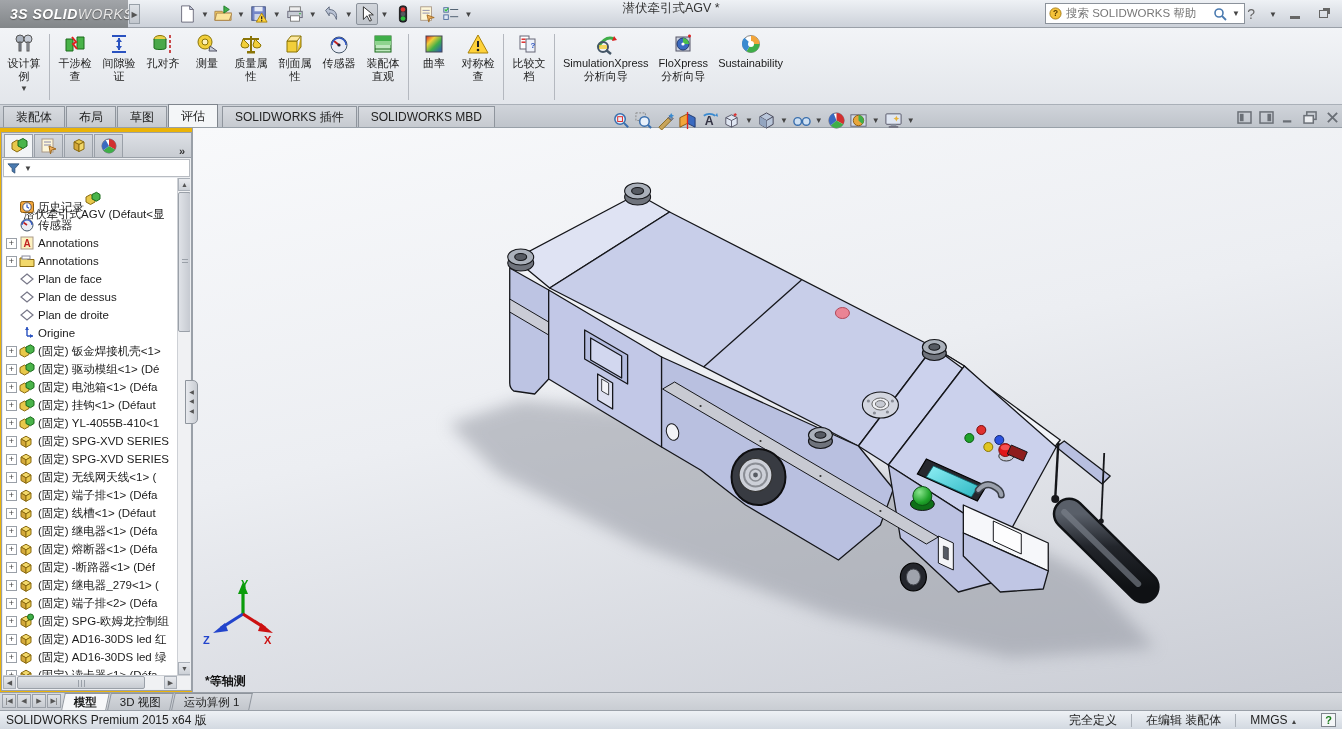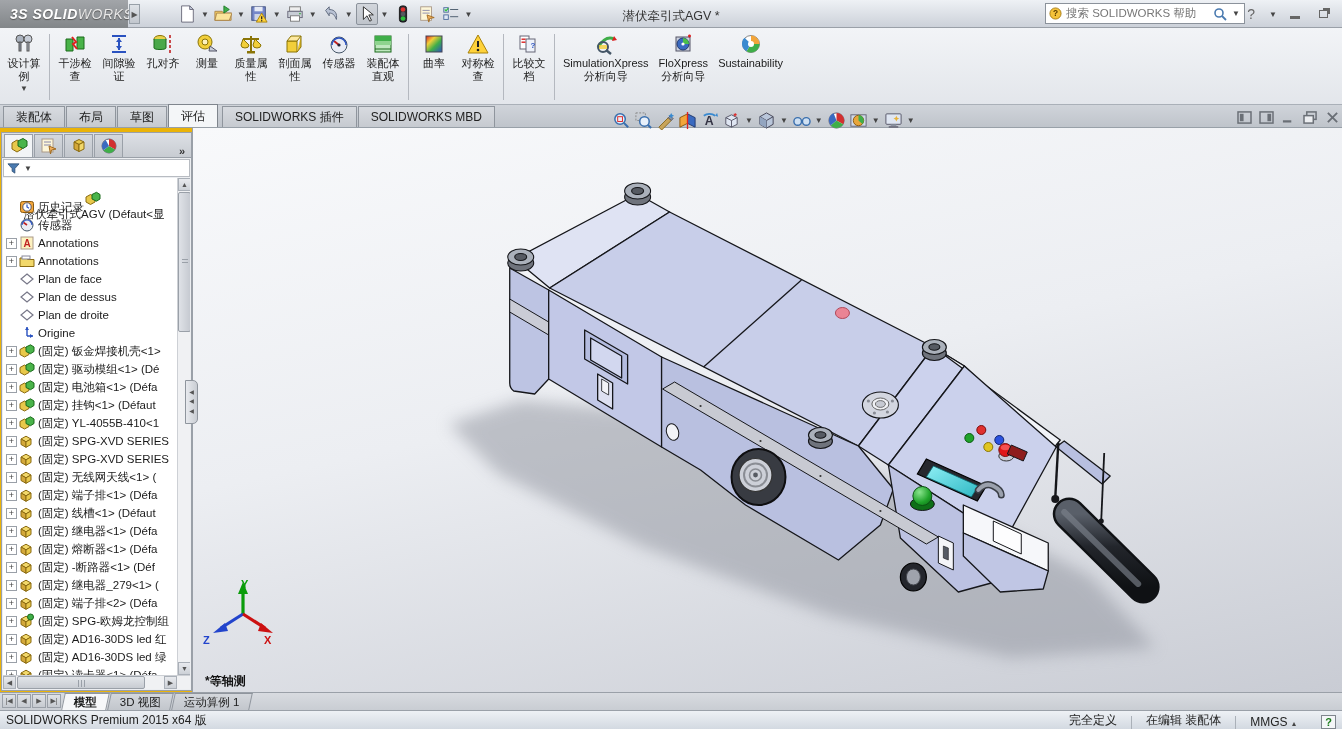--- a/index.html
+++ b/index.html
@@ -16,21 +16,21 @@
     letter-spacing:.5px;text-shadow:0 1px 1px #555;}
   .logo .lw{font-weight:normal;color:#e8e8e8;}
   .logo-exp{position:absolute;left:129px;top:4px;width:11px;height:20px;background:linear-gradient(#dfe3e8,#c2c7ce);
     border:1px solid #98a0a8;font-size:8px;color:#555;display:flex;align-items:center;justify-content:center;}
   .qtb{position:absolute;left:176px;top:2px;height:24px;display:flex;align-items:center;gap:2px;}
   .qbtn{width:22px;height:22px;display:flex;align-items:center;justify-content:center;}
   .qbtn svg{width:18px;height:18px;}
   .qbtn.boxed{border:1px solid #8b929b;background:linear-gradient(#d2d6dc,#bfc4cb);border-radius:2px;}
   .caret{font-size:8px;color:#444;margin:0 1px;}
   .doc-title{position:absolute;left:0;top:0;width:100%;height:16px;display:flex;
-    align-items:center;justify-content:center;font-size:12.5px;color:#333;pointer-events:none;margin-top:8px;}
+    align-items:center;justify-content:center;font-size:12.5px;color:#333;pointer-events:none;}
   .searchbox{position:absolute;right:97px;top:3px;width:200px;height:21px;background:#fff;
     border:1px solid #8b929b;display:flex;align-items:center;padding:0 3px;gap:4px;font-size:11.5px;color:#777;}
   .searchbox .mag{margin-left:auto;}
   .tb-right{position:absolute;right:8px;top:3px;height:22px;display:flex;align-items:center;gap:6px;color:#555;}
   .winbtn{width:22px;height:16px;display:flex;align-items:center;justify-content:center;color:#666;font-size:11px;}
   .mini-dash{width:10px;height:3px;background:#666;margin-top:7px;}
   .restore-sq{width:9px;height:8px;border:1.5px solid #666;box-shadow:3px -3px 0 -1px #666;}
   
   .ribbon{position:absolute;left:0;top:28px;width:100%;height:77px;
     background:linear-gradient(#f2f4f7,#e3e6eb);border-bottom:1px solid #aab0b8;
@@ -108,21 +108,21 @@
   .navbtn{width:14px;height:14px;border:1px solid #9aa0a8;background:linear-gradient(#dfe2e6,#c6cad0);
     font-size:7px;color:#555;display:flex;align-items:center;justify-content:center;}
   .btab{height:17px;padding:0 10px;display:flex;align-items:center;border:1px solid #8f959d;border-bottom:none;
     background:linear-gradient(#d4d7dc,#c2c6cc);margin-right:1px;transform:skewX(-12deg);}
   .btab span{transform:skewX(12deg);}
   .btab.active{background:#f6f7f9;font-weight:bold;}
   
   .statusbar{position:absolute;left:0;bottom:0;width:100%;height:19px;
     background:linear-gradient(#eef1f5,#d3d9e1);border-top:1px solid #9aa0a8;
     display:flex;align-items:center;font-size:12px;color:#222;padding:0 6px;}
-  .sb-right{margin-left:auto;display:flex;align-items:flex-end;gap:0;}
+  .sb-right{margin-left:auto;display:flex;align-items:center;gap:0;}
   .sb-item{padding:0 14px;}
   .sb-sep{width:1px;height:13px;background:#aab0b8;}
   .helpbox{width:15px;height:14px;border:1px solid #7f858d;background:#f4f6f8;color:#1a7a1a;
     font-size:11px;font-weight:bold;display:flex;align-items:center;justify-content:center;margin-left:10px;}
 </style>
 </head>
 <body>
 
 <div id="app">
 

